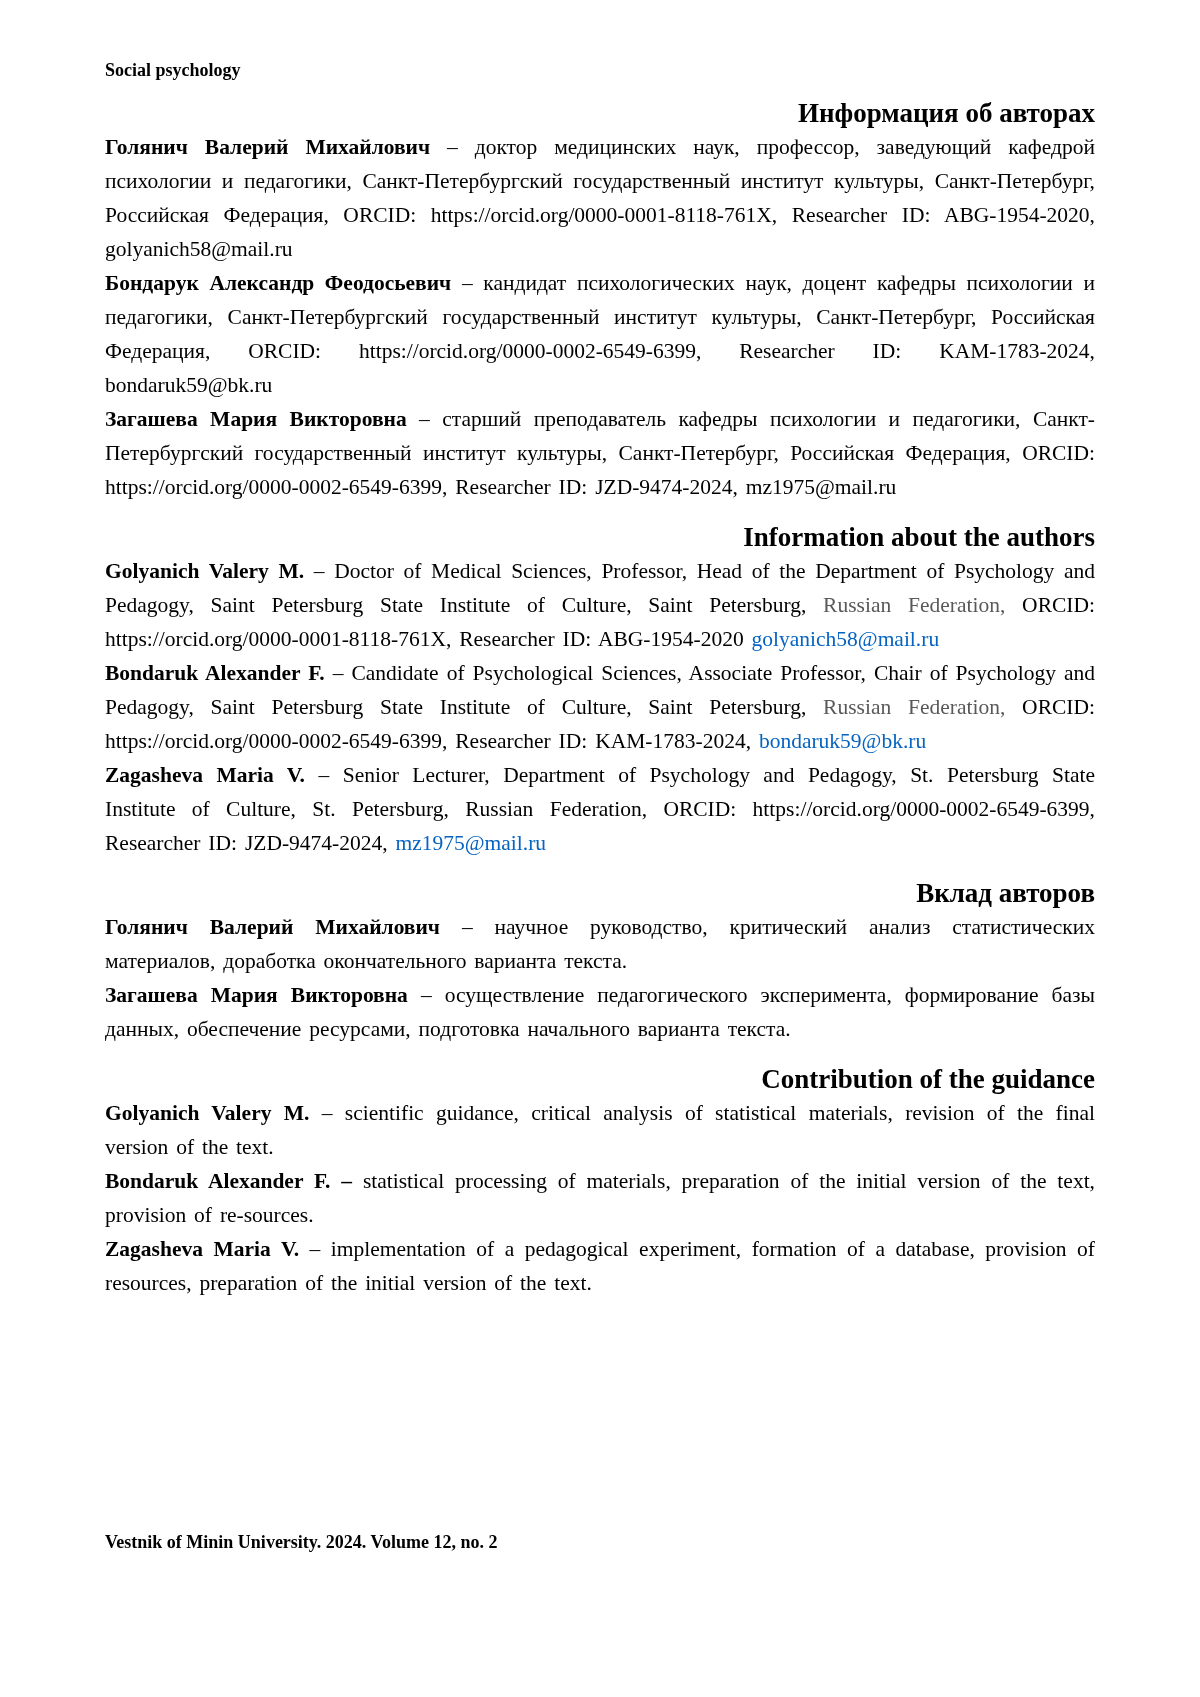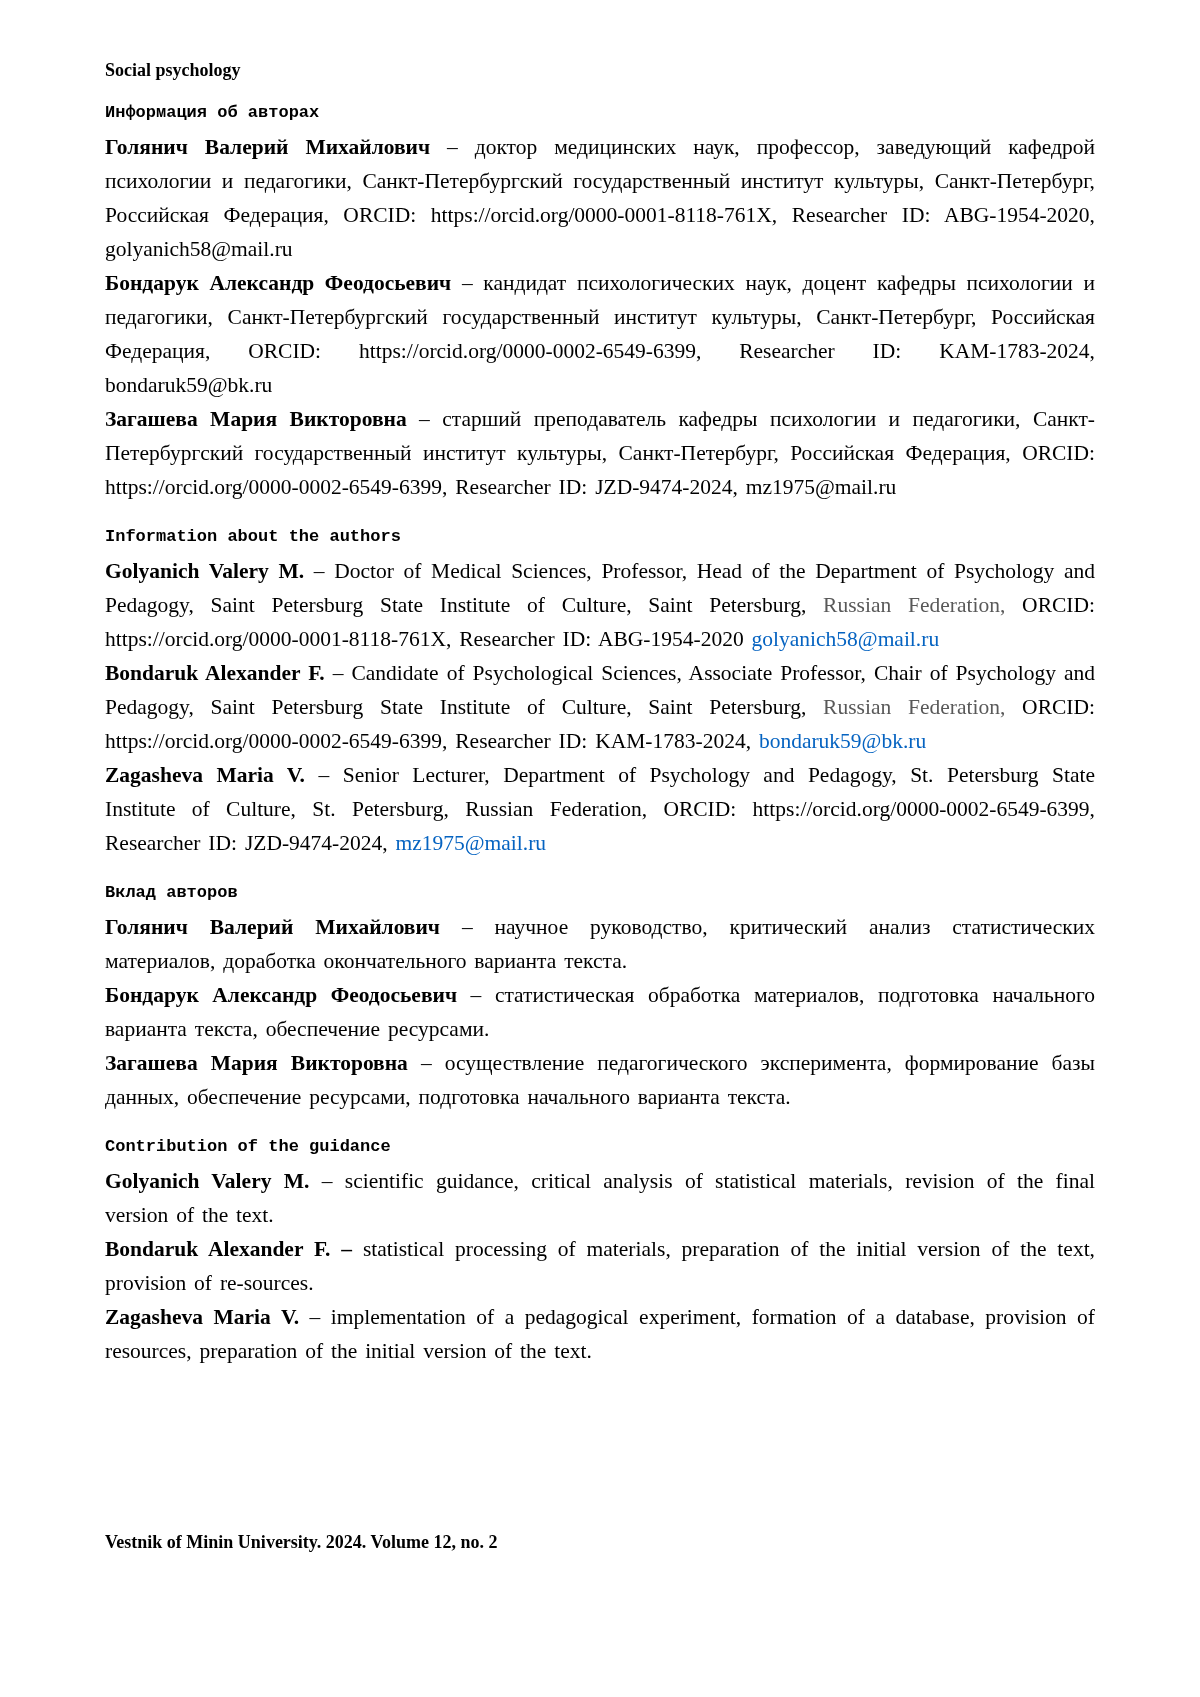--- a/index.html
+++ b/index.html
@@ -14,26 +14,25 @@
     padding: 58px 105px 0 105px;
     overflow: hidden;
   }
   .running-head {
     font-weight: bold;
     font-size: 18px;
     line-height: 24px;
     margin-bottom: 14px;
   }
   .section-heading {
-    font-size: 17px;
+    font-size: 27px;
     font-weight: bold;
-    text-align: left;
+    text-align: right;
     line-height: 34px;
     margin: 0;
-    font-family: Liberation Mono, monospace;
   }
   .section-heading.gap { margin-top: 16px; }
   .par {
     margin: 0;
     font-size: 21.5px;
     line-height: 34px;
     text-align: justify;
     word-spacing: 2.5px;
   }
   .author-name { font-weight: bold; }
@@ -68,21 +67,20 @@
   <p class="par"><span class="author-name">Бондарук Александр Феодосьевич</span><span> – кандидат психологических наук, доцент кафедры психологии и педагогики, Санкт-Петербургский государственный институт культуры, Санкт-Петербург, Российская Федерация, ORCID: https://orcid.org/0000-0002-6549-6399, Researcher ID: KAM-1783-2024, </span><a class="email plain">bondaruk59@bk.ru</a></p>
   <p class="par"><span class="author-name">Загашева Мария Викторовна</span><span> – старший преподаватель кафедры психологии и педагогики, Санкт-Петербургский государственный институт культуры, Санкт-Петербург, Российская Федерация, ORCID: https://orcid.org/0000-0002-6549-6399, Researcher ID: JZD-9474-2024, </span><a class="email plain">mz1975@mail.ru</a></p>
 
   <h2 class="section-heading gap">Information about the authors</h2>
   <p class="par"><span class="author-name">Golyanich Valery M.</span><span> – Doctor of Medical Sciences, Professor, Head of the Department of Psychology and Pedagogy, Saint Petersburg State Institute of Culture, Saint Petersburg, </span><span class="muted">Russian Federation,</span><span> ORCID: https://orcid.org/0000-0001-8118-761X, Researcher ID: ABG-1954-2020 </span><a class="email link">golyanich58@mail.ru</a></p>
   <p class="par"><span class="author-name">Bondaruk Alexander F.</span><span> – Candidate of Psychological Sciences, Associate Professor, Chair of Psychology and Pedagogy, Saint Petersburg State Institute of Culture, Saint Petersburg, </span><span class="muted">Russian Federation,</span><span> ORCID: https://orcid.org/0000-0002-6549-6399, Researcher ID: KAM-1783-2024, </span><a class="email link">bondaruk59@bk.ru</a></p>
   <p class="par"><span class="author-name">Zagasheva Maria V.</span><span> – Senior Lecturer, Department of Psychology and Pedagogy, St. Petersburg State Institute of Culture, St. Petersburg, Russian Federation, ORCID: https://orcid.org/0000-0002-6549-6399, Researcher ID: JZD-9474-2024, </span><a class="email link">mz1975@mail.ru</a></p>
 
   <h2 class="section-heading gap">Вклад авторов</h2>
   <p class="par"><span class="author-name">Голянич Валерий Михайлович</span><span> – научное руководство, критический анализ статистических материалов, доработка окончательного варианта текста.</span></p>
-  <p class="par"><span class="author-name">Бондарук Александр Феодосьевич</span><span> – статистическая обработка материалов, подготовка начального варианта текста, обеспечение ресурсами.</span></p>
   <p class="par"><span class="author-name">Загашева Мария Викторовна</span><span> – осуществление педагогического эксперимента, формирование базы данных, обеспечение ресурсами, подготовка начального варианта текста.</span></p>
 
   <h2 class="section-heading gap">Contribution of the guidance</h2>
   <p class="par"><span class="author-name">Golyanich Valery M.</span><span> – scientific guidance, critical analysis of statistical materials, revision of the final version of the text.</span></p>
   <p class="par"><span class="author-name">Bondaruk Alexander F. –</span><span> statistical processing of materials, preparation of the initial version of the text, provision of re-sources.</span></p>
   <p class="par"><span class="author-name">Zagasheva Maria V.</span><span> – implementation of a pedagogical experiment, formation of a database, provision of resources, preparation of the initial version of the text.</span></p>
 
 
   <div class="journal-footer">Vestnik of Minin University. 2024. Volume 12, no. 2</div>
 

